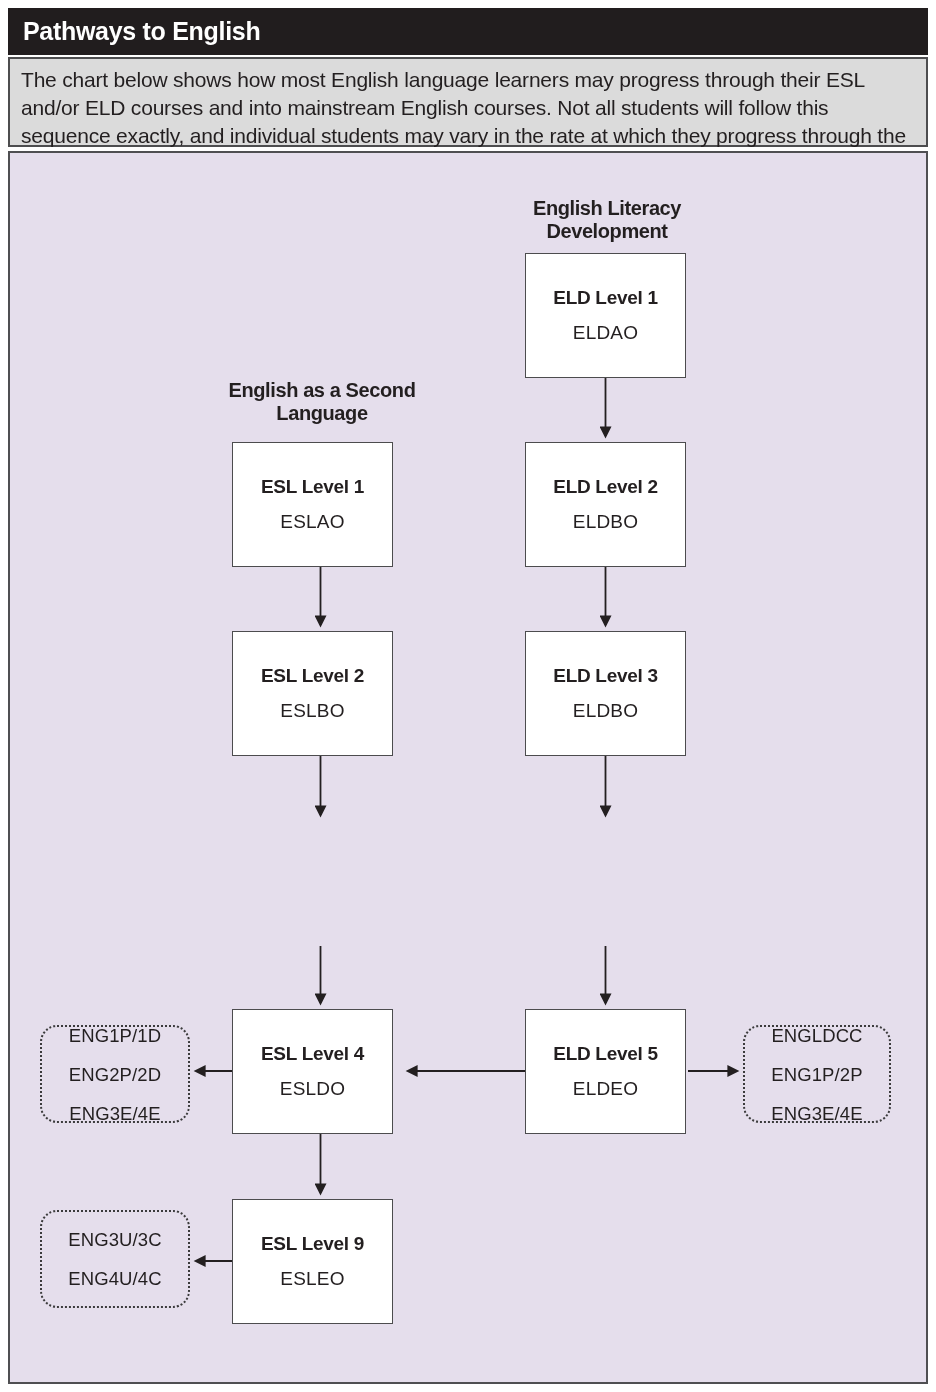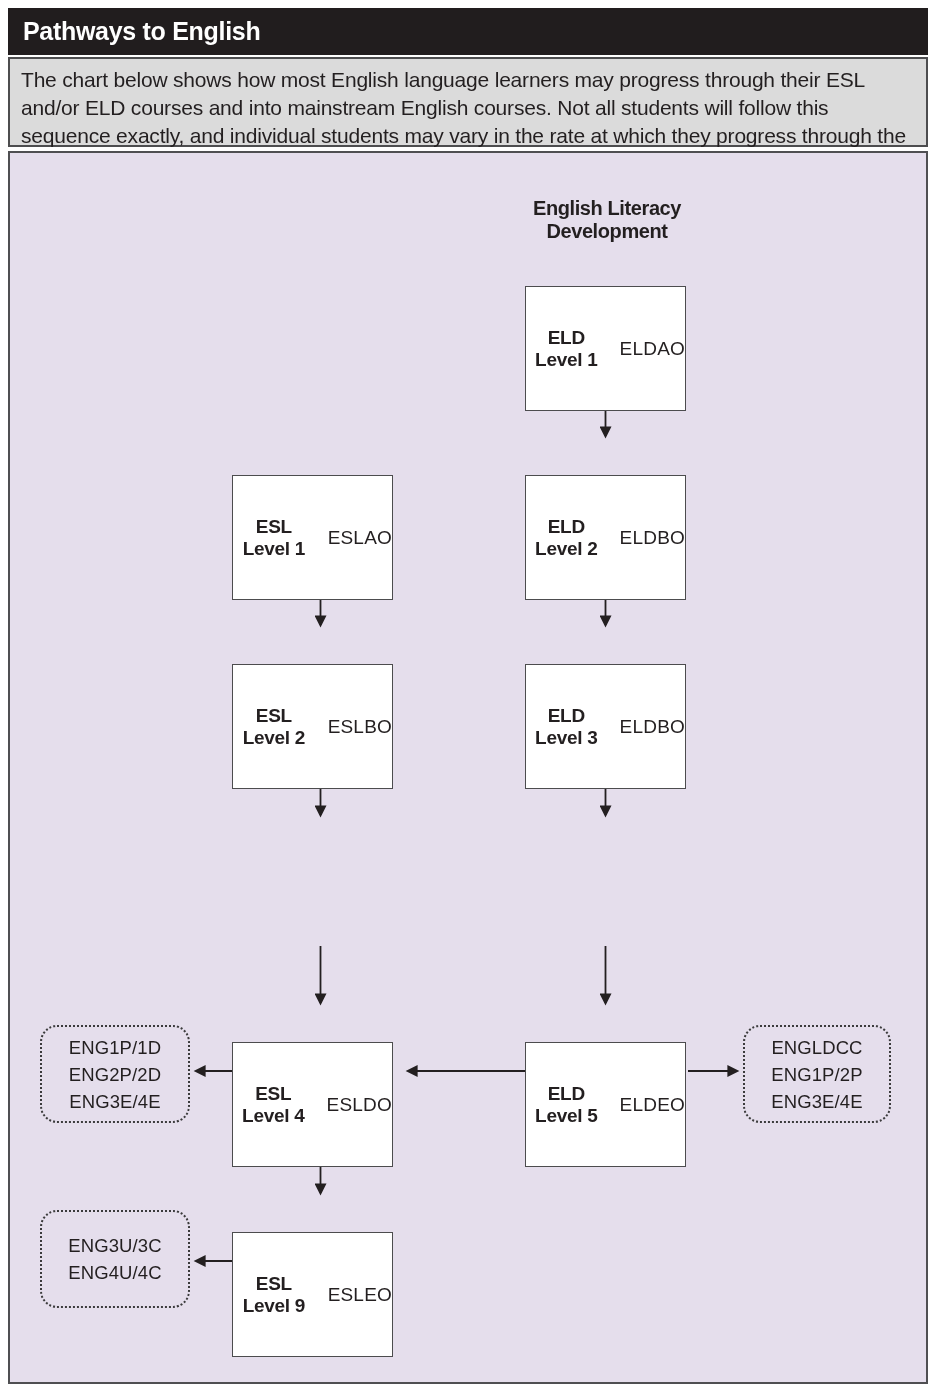--- a/index.html
+++ b/index.html
@@ -52,25 +52,24 @@
     letter-spacing: -0.4px;
     color: #231f20;
   }
   .col-header.eld { left: 467px; top: 44px; }
   .col-header.esl { left: 182px; top: 226px; }
   .node {
     position: absolute;
     width: 161px; height: 125px;
     background: #ffffff;
     border: 1.5px solid #4c4c4e;
-    display: flex; flex-direction: row;
+    display: flex; flex-direction: column;
     align-items: center; justify-content: center;
     gap: 13px;
     text-align: center;
-    margin-top: 33px;
   }
   .node .node-title { font-size: 19px; font-weight: bold; letter-spacing: -0.3px; }
   .node .node-code  { font-size: 19px; letter-spacing: 0.2px; }
   .col-esl { left: 222px; }
   .col-eld { left: 515px; }
   .row-0 { top: 100px; }
   .row-1 { top: 289px; }
   .row-2 { top: 478px; }
   .row-3 { top: 668px; }
   .row-4 { top: 856px; }
@@ -79,20 +78,21 @@
     position: absolute;
     border: 2px dotted #3b3b3c;
     border-radius: 17px;
     background: transparent;
     display: flex; flex-direction: column;
     align-items: center; justify-content: center;
     font-size: 18.5px;
     line-height: 27px;
     text-align: center;
     letter-spacing: 0.1px;
+    gap: 12px;
   }
   .ms-left-top    { left: 30px;  top: 872px;  width: 150px; height: 98px; }
   .ms-right       { left: 733px; top: 872px;  width: 148px; height: 98px; }
   .ms-left-bottom { left: 30px;  top: 1057px; width: 150px; height: 98px; }
 </style>
 </head>
 <body>
 
 <div class="page">
 
@@ -124,20 +124,21 @@
       <line x1="310.5" y1="981" x2="310.5" y2="1040" stroke="#231f20" stroke-width="1.8" marker-end="url(#ah)"></line>
 
       <line x1="515" y1="918" x2="398" y2="918" stroke="#231f20" stroke-width="1.8" marker-end="url(#ah)"></line>
       <line x1="230" y1="918" x2="186" y2="918" stroke="#231f20" stroke-width="1.8" marker-end="url(#ah)"></line>
       <line x1="678" y1="918" x2="727" y2="918" stroke="#231f20" stroke-width="1.8" marker-end="url(#ah)"></line>
 
       <line x1="230" y1="1108" x2="186" y2="1108" stroke="#231f20" stroke-width="1.8" marker-end="url(#ah)"></line>
     </svg>
 
     <div class="col-header eld">English Literacy Development</div>
+    <div class="col-header esl">English as a Second Language</div>
 
     <div class="node col-eld row-0">
       <div class="node-title">ELD Level 1</div>
       <div class="node-code">ELDAO</div>
     </div>
     <div class="node col-eld row-1">
       <div class="node-title">ELD Level 2</div>
       <div class="node-code">ELDBO</div>
     </div>
     <div class="node col-eld row-2">

